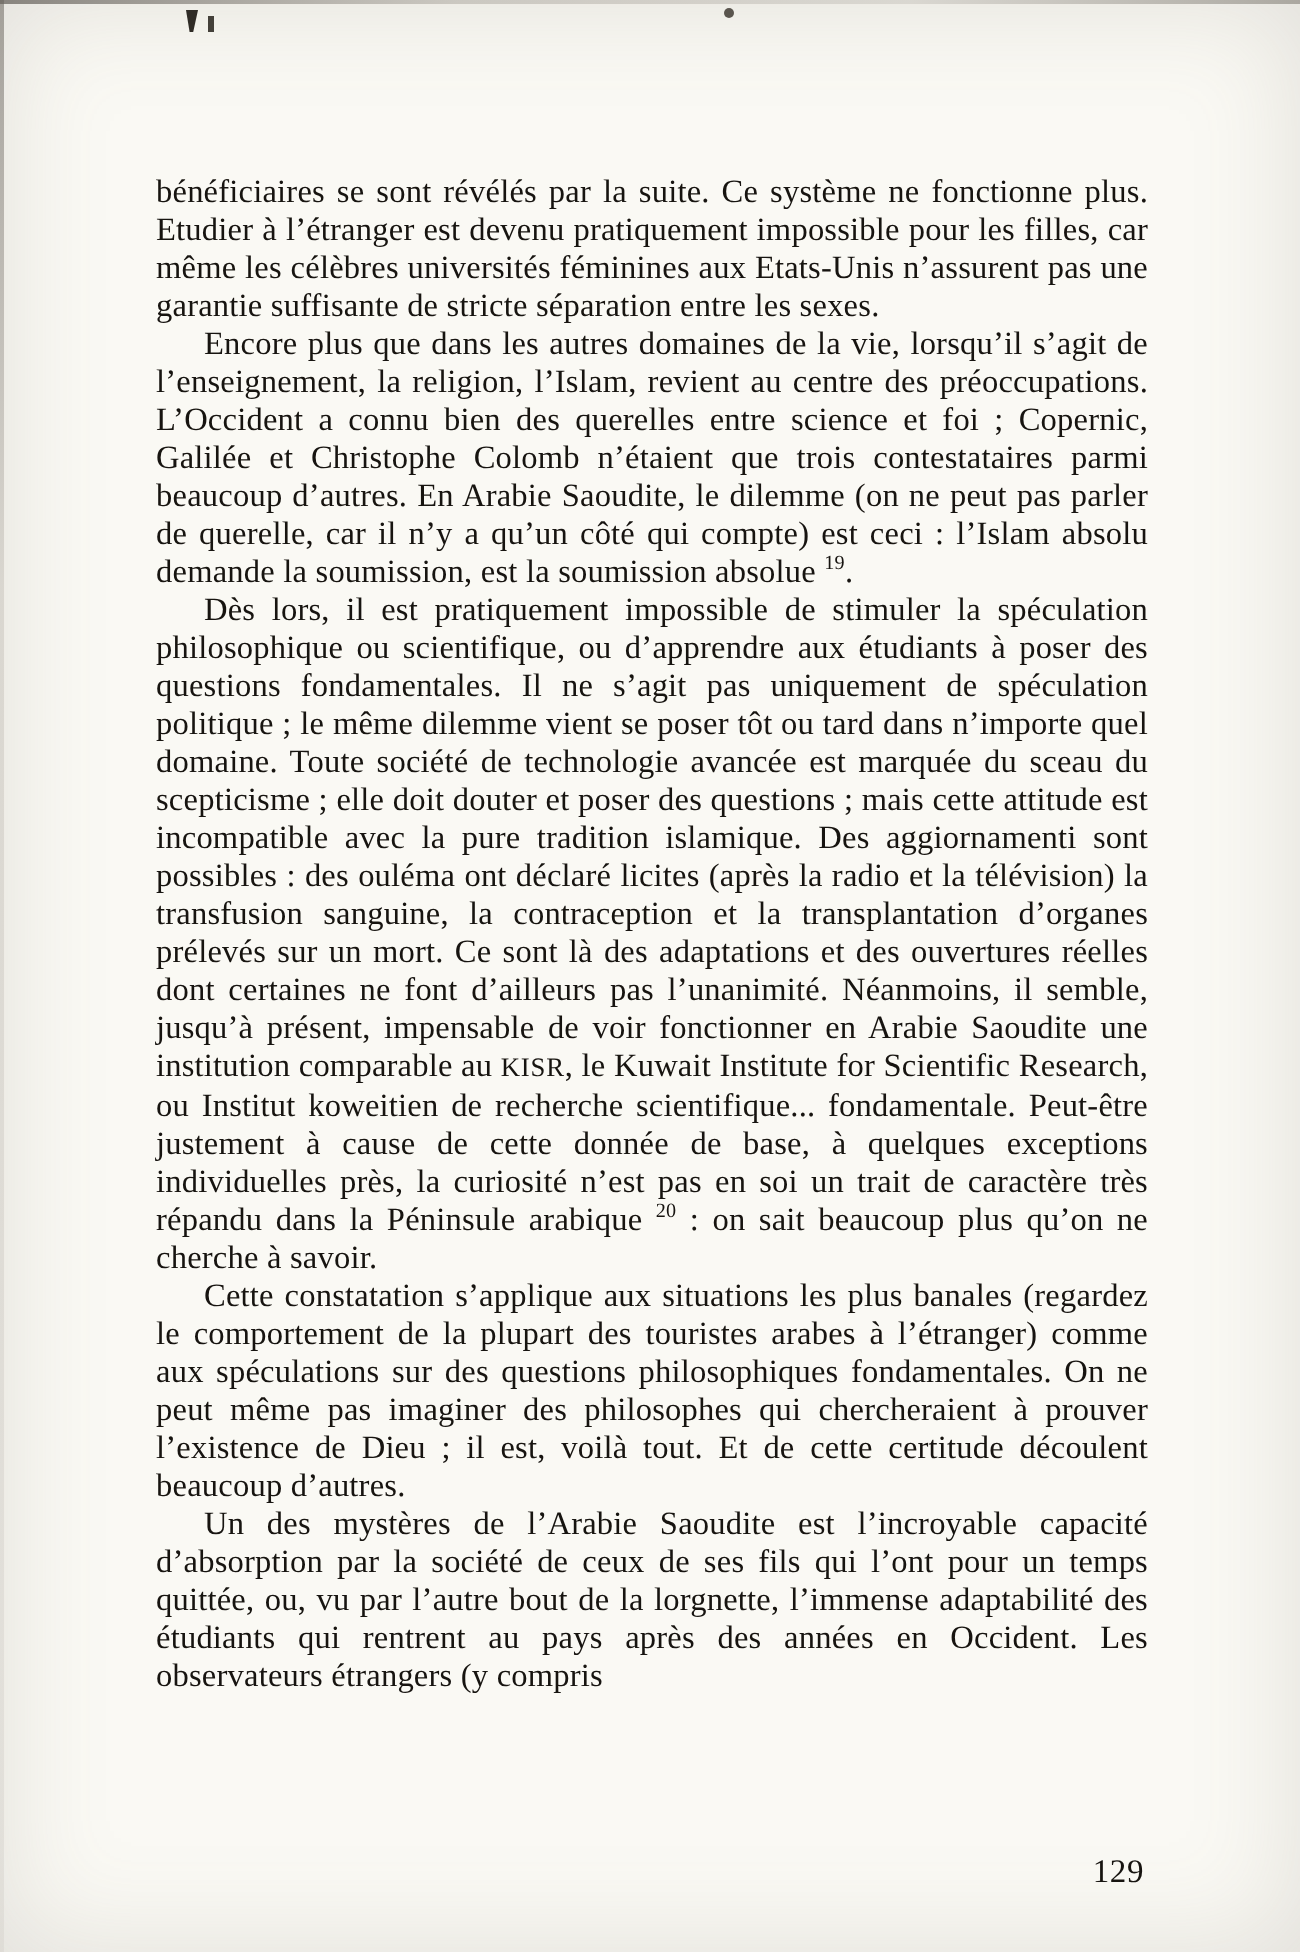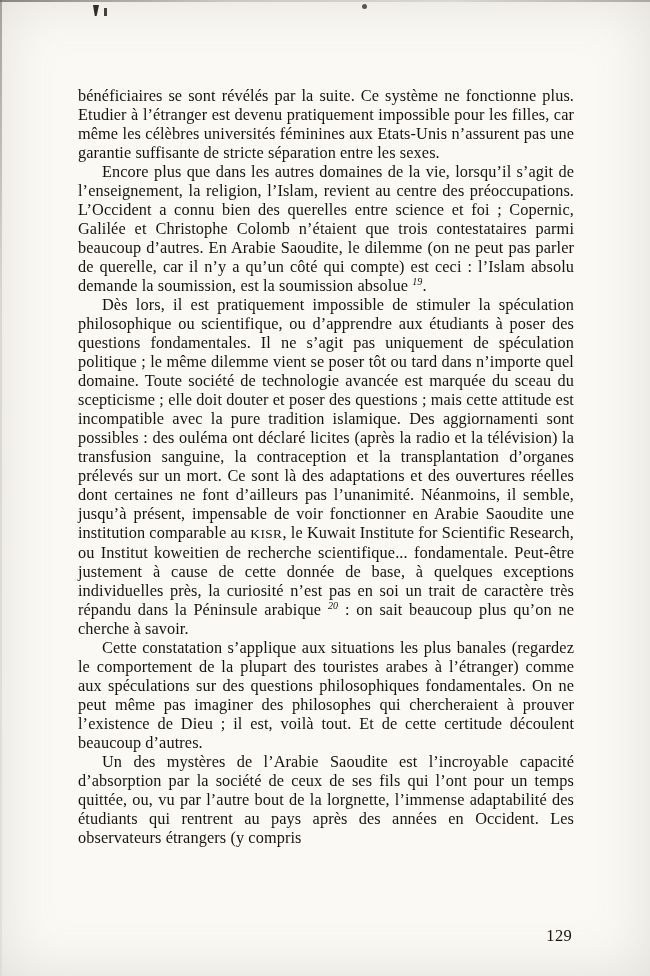--- a/index.html
+++ b/index.html
@@ -68,21 +68,20 @@
   }
   .italic { }
   .smallcaps {
     font-size: 0.82em;
     letter-spacing: 0.4px;
   }
   sup.fn {
     font-size: 0.62em;
     vertical-align: super;
     line-height: 0;
-    font-style: italic;
   }
   .page-number {
     position: absolute;
     right: 78px;
     bottom: 30px;
     font-size: 16.5px;
     letter-spacing: 0.3px;
   }
 </style>
 </head>

